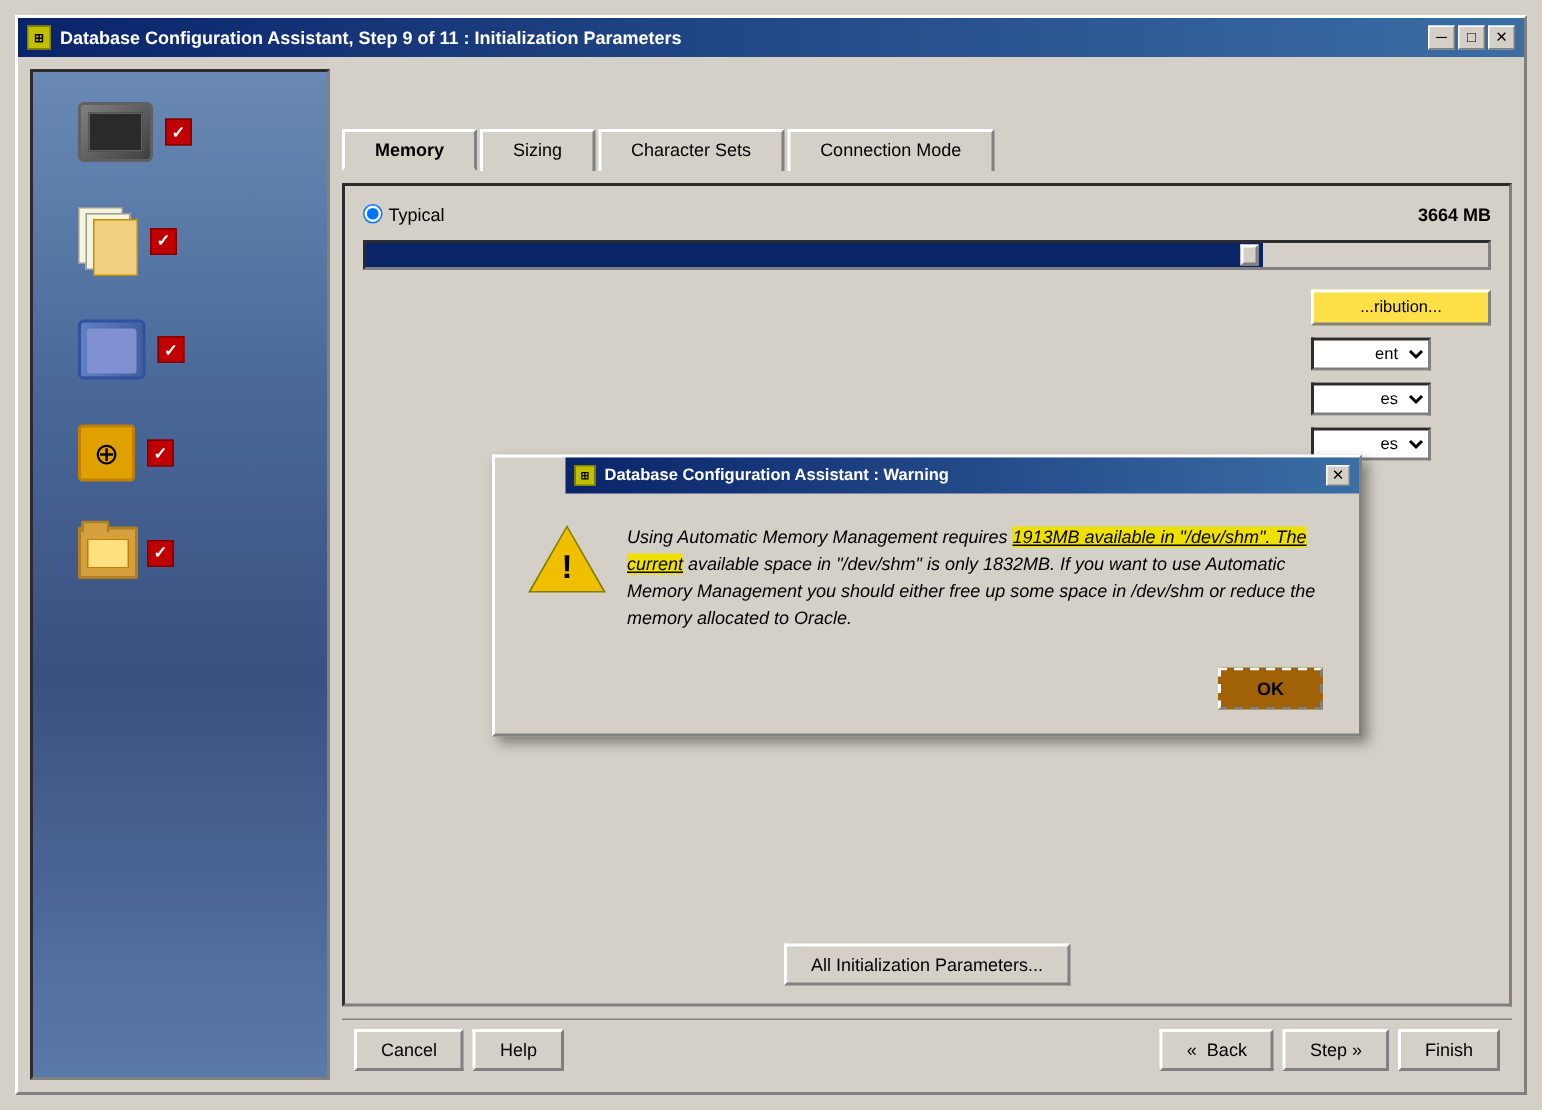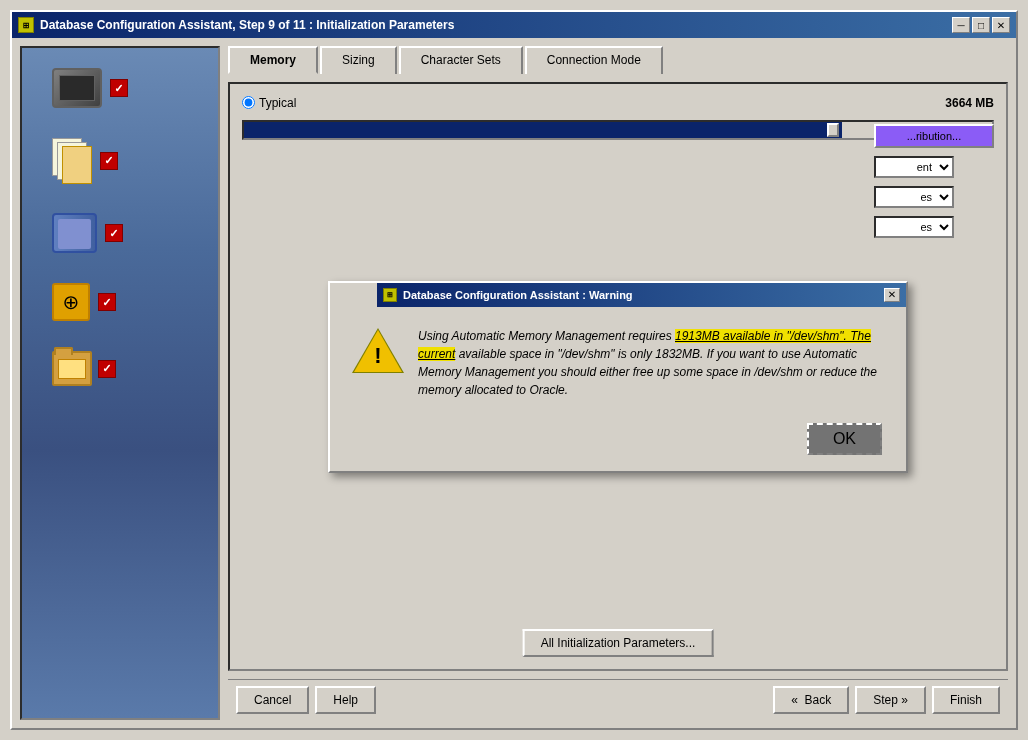--- a/index.html
+++ b/index.html
@@ -205,20 +205,21 @@
       flex-shrink: 0;
     }
     .tab {
       padding: 5px 20px;
       background: #d4d0c8;
       border: 2px solid #fff;
       border-bottom: none;
       border-right-color: #808080;
       cursor: pointer;
       font-size: 12px;
+      margin-top: 40px;
     }
     .tab.active {
       background: #d4d0c8;
       font-weight: bold;
       border-bottom: 2px solid #d4d0c8;
       z-index: 1;
     }
 
     
     .tab-content {
@@ -422,49 +423,51 @@
       background: #f0e000;
       text-decoration: underline;
     }
     .dialog-footer {
       padding: 8px 24px 16px 24px;
       display: flex;
       justify-content: flex-end;
     }
     .btn-ok {
       padding: 5px 24px;
-      background: #737373;
+      background: #a16207;
       border: 2px solid #fff;
       border-right-color: #808080;
       border-bottom-color: #808080;
       cursor: pointer;
-      font-size: 16px;
+      font-size: 12px;
       border-style: dashed;
       border-width: 2px;
+      font-weight: bold;
     }
 
     
     .content-right-side {
       position: absolute;
       right: 12px;
       top: 40px;
       display: flex;
       flex-direction: column;
       gap: 8px;
       width: 120px;
     }
     .distribution-btn {
       padding: 4px 8px;
       font-size: 11px;
-      background: #8b5cf6;
+      background: #fde047;
       border: 2px solid #fff;
       border-right-color: #808080;
       border-bottom-color: #808080;
       cursor: pointer;
       text-align: center;
+      margin-top: 29px;
     }
     .select-box {
       width: 80px;
       padding: 2px 4px;
       border: 2px inset #808080;
       background: white;
       font-size: 11px;
       text-align: right;
     }
   </style>

